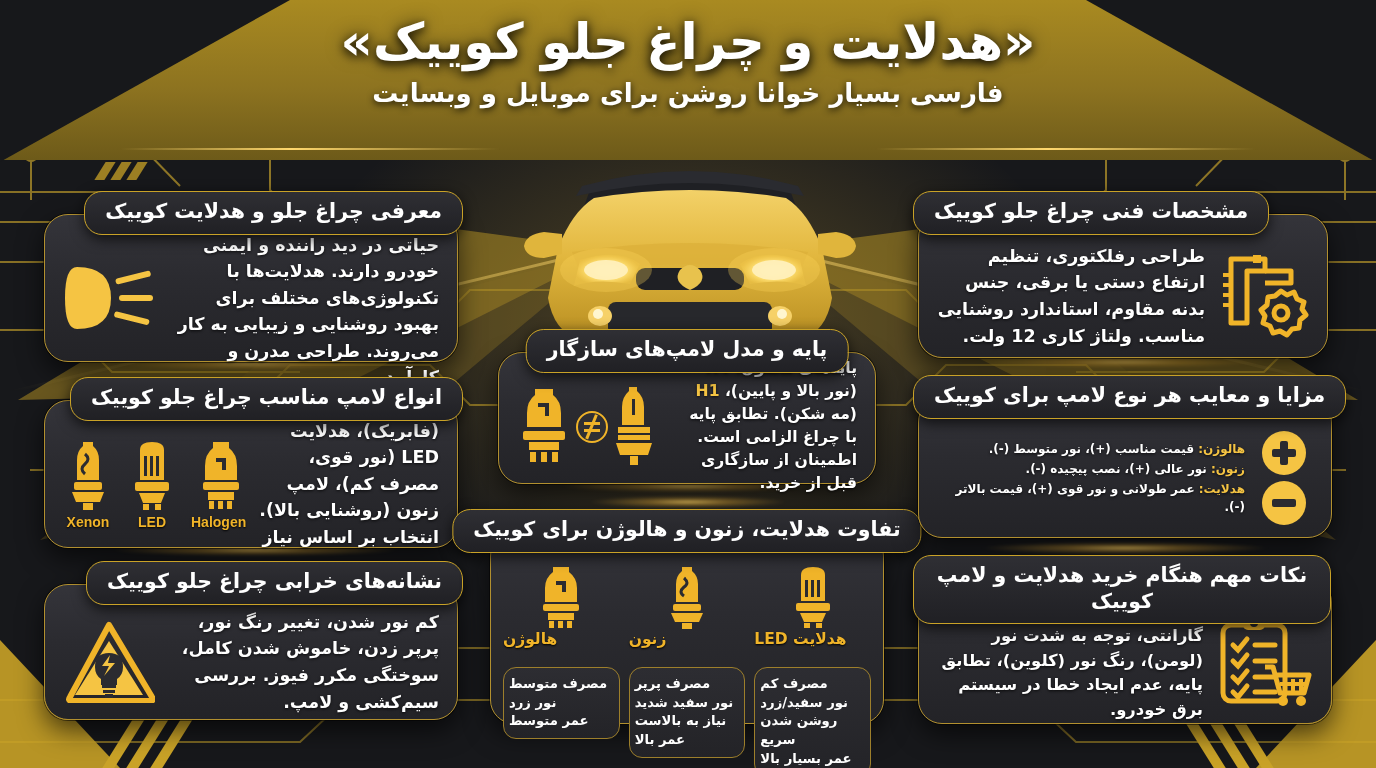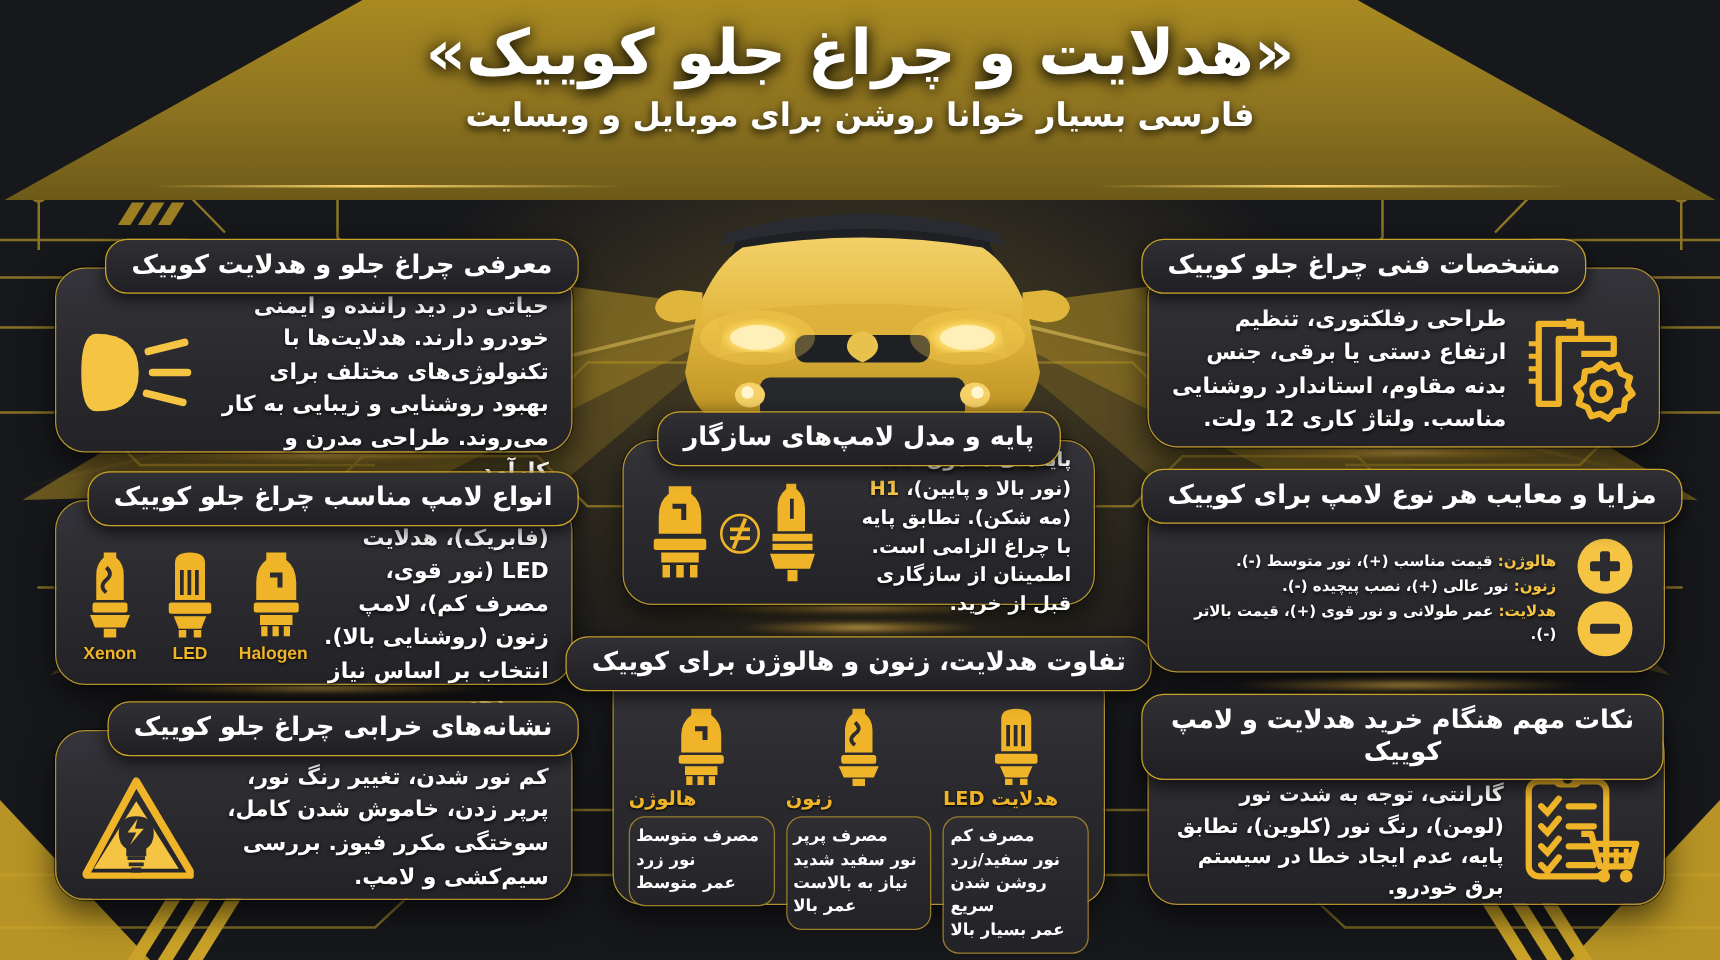--- a/index.html
+++ b/index.html
@@ -94,21 +94,21 @@
   .bulbitem{ text-align:center; }
   .bulbitem .lbl{ color:#f0b429; font-weight:bold; font-size:14px; margin-top:2px;
                   text-shadow:0 1px 2px #000; font-family:"Liberation Sans",sans-serif; }
 
   
   .cmp-row{ display:flex; gap:9px; justify-content:space-between; width:100%; }
   .cmp-col{ flex:1 1 0; text-align:left; }
   .cmp-name{ color:#f0b429; font-weight:bold; font-size:15.5px; margin-top:1px;
              text-shadow:0 1px 2px #000; }
   .cmp-box{
-    margin-top:5px; border:1.4px solid #9d7f2b; border-radius:13px;
+    margin-top:19px; border:1.4px solid #9d7f2b; border-radius:13px;
     background:linear-gradient(180deg,#2d2d32,#232327);
     padding:7px 5px; color:#fff; font-size:13.2px; font-weight:bold; line-height:1.42;
   }
 
   
   .pc-line{ margin:2px 0; }
   .pc-line .tag{ font-weight:bold; }
 
   svg{ display:block; }
 </style>

